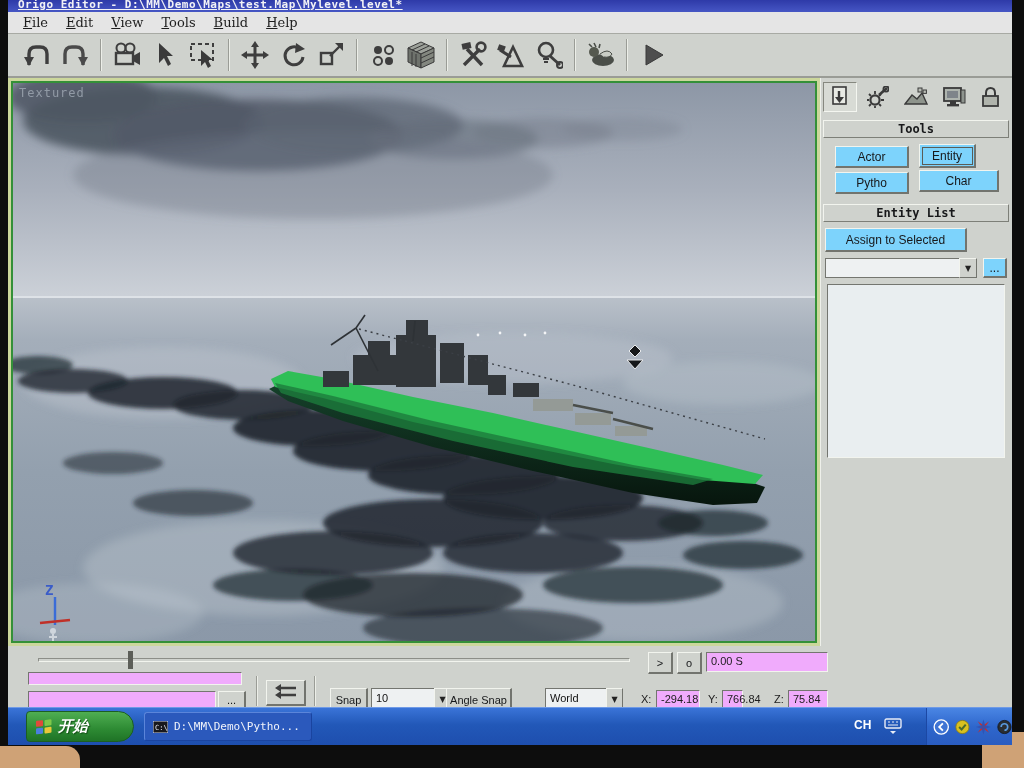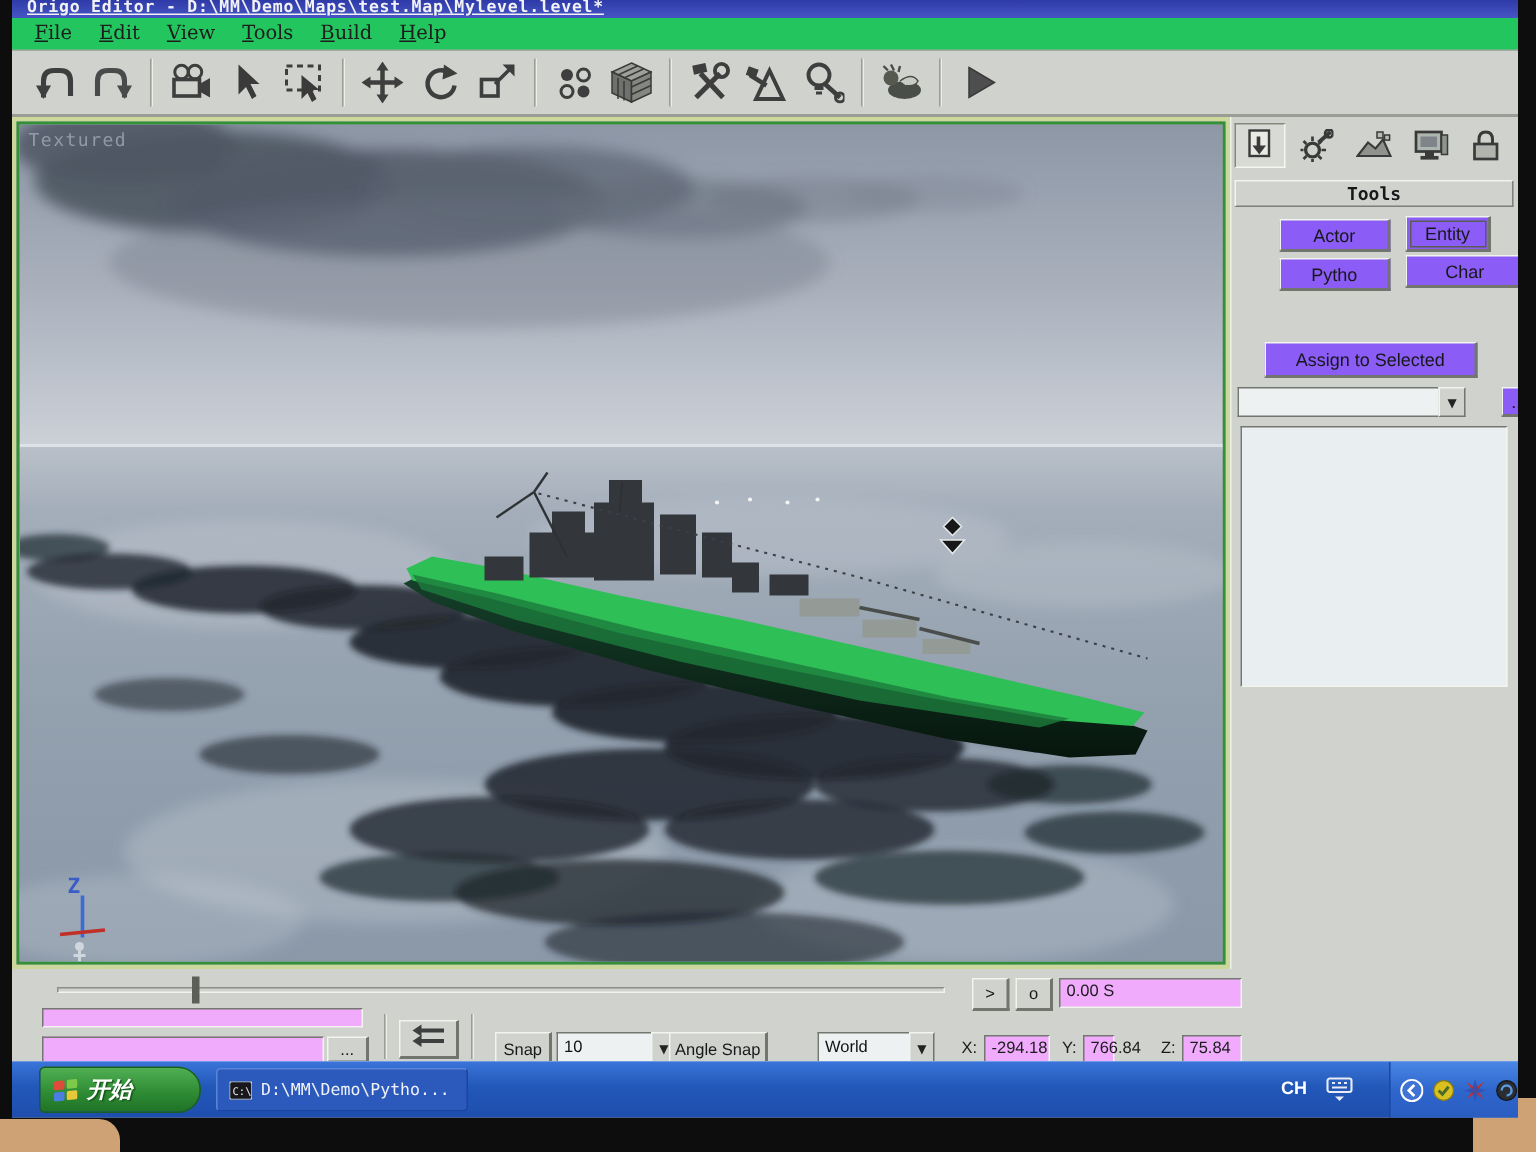--- a/index.html
+++ b/index.html
@@ -16,21 +16,21 @@
 
   
   .titlebar { position:absolute; left:0; top:0; width:100%; height:12px;
               background:linear-gradient(#2e3aa8,#4656c4);
               color:#f2f2f6; font:bold 11px "DejaVu Sans Mono", monospace;
               overflow:hidden;text-decoration:underline; }
   .titlebar span { display:block; margin:-2px 0 0 10px; letter-spacing:.5px; white-space:nowrap; }
 
   
   .menubar { position:absolute; left:0; top:12px; width:100%; height:22px;
-             background:#22c55e; border-bottom:1px solid #a8aaa4;
+             background:#e5e5e5; border-bottom:1px solid #a8aaa4;
              display:flex; align-items:center; padding-left:6px;
              font:13px "DejaVu Serif", serif; color:#1d1d1d; }
   .menubar .mi { display:inline-block; padding:1px 9px; cursor:default; }
   .menubar .mi::first-letter { text-decoration:underline; }
 
   
   .toolbar { position:absolute; left:0; top:34px; width:100%; height:44px;
              background:#cfd2cd; border-bottom:2px solid #9a9c96;
              display:flex; align-items:center; padding-left:10px; }
   .tb { width:38px; height:38px; background:transparent; border:none;
@@ -54,23 +54,23 @@
            background:#cfd2cd; border-left:1px solid #eef0ea; overflow:hidden; }
   .ptabs { position:absolute; left:2px; top:4px; width:190px; height:32px; display:flex; }
   .ptab { width:34px; height:30px; margin-right:4px; border:none; background:transparent;
           display:flex; align-items:center; justify-content:center; }
   .ptab.pressed { border:1px solid #86887f; border-right-color:#f4f6f0; border-bottom-color:#f4f6f0;
                   background:#d8dbd5; }
   .phdr { position:absolute; left:2px; width:186px; height:18px;
           border:1px solid #f2f4ee; border-right-color:#7d7f78; border-bottom-color:#7d7f78;
           background:#cfd2cd; text-align:center;
           font:bold 12px "DejaVu Sans Mono", monospace; color:#17181a; line-height:16px; }
-  .pbtn { position:absolute; height:22px; background:#8b5cf6; color:#17181a;
+  .pbtn { position:absolute; height:22px; background:#7dd3fc; color:#17181a;
           border:1px solid #f2f4ee; border-right:2px solid #72746e; border-bottom:2px solid #72746e;
-          font:12px "Liberation Sans", sans-serif;margin-left:18px; }
+          font:12px "Liberation Sans", sans-serif; }
   .pbtn.focused { outline:1px solid #5a5c56; outline-offset:-4px; }
   .listbox { position:absolute; left:6px; top:206px; width:178px; height:174px;
              background:#e9eef0; border:1px solid #747670;
              border-right-color:#f2f4ee; border-bottom-color:#f2f4ee; }
   .combo { position:absolute; display:flex; }
   .combo .cval { flex:1; background:#eef1f2; border:1px solid #747670;
                  border-right:none; font:11px "Liberation Sans", sans-serif; padding:2px 4px; }
   .combo .cbtn { width:18px; background:#cfd2cd; border:1px solid #f2f4ee;
                  border-right-color:#72746e; border-bottom-color:#72746e;
                  font:8px "DejaVu Sans", sans-serif; color:#222; }
@@ -431,20 +431,21 @@
         </button>
       </div>
 
       <div class="phdr" style="top:42px">Tools</div>
 
       <button class="pbtn" style="left:14px; top:68px; width:74px">Actor</button>
       <button class="pbtn focused" style="left:98px; top:66px; width:57px; height:24px">Entity</button>
       <button class="pbtn" style="left:14px; top:94px; width:74px">Pytho</button>
       <button class="pbtn" style="left:98px; top:92px; width:80px">Char</button>
 
+      <div class="phdr" style="top:126px">Entity List</div>
 
       <button class="pbtn" style="left:4px; top:150px; width:142px; height:24px">Assign to Selected</button>
 
       <div class="combo" style="left:4px; top:180px; width:152px; height:20px">
         <div class="cval"></div>
         <button class="cbtn">▼</button>
       </div>
       <button class="pbtn" style="left:162px; top:180px; width:24px; height:20px">...</button>
 
       <div class="listbox"></div>

